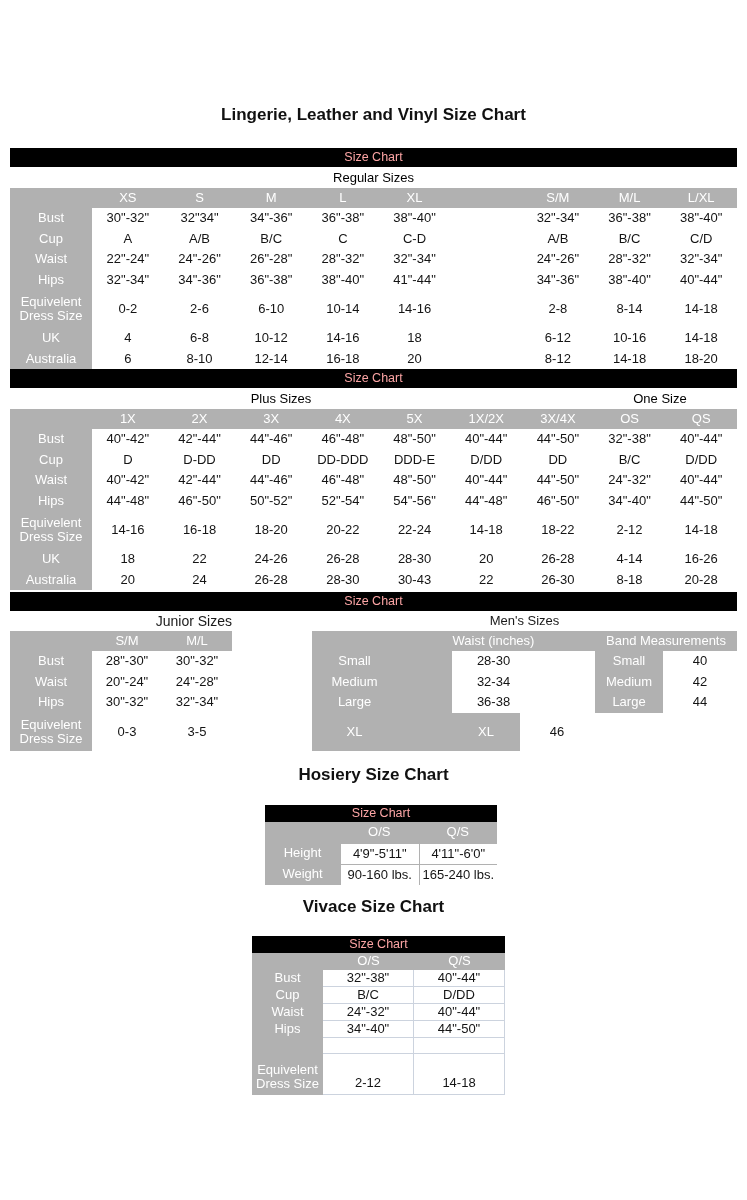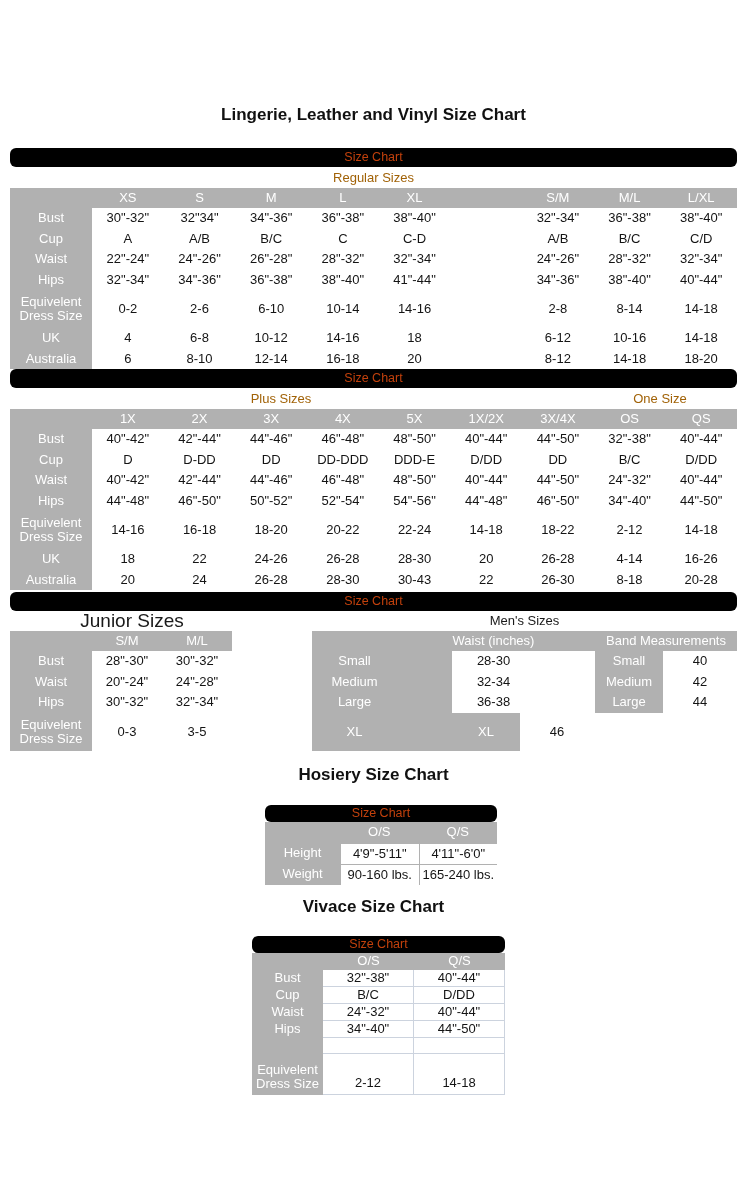--- a/index.html
+++ b/index.html
@@ -9,45 +9,45 @@
     font-family:"Liberation Sans", sans-serif; color:#141414;
   }
   .main-title { padding-top:104px; text-align:center; font-size:17px; font-weight:bold; line-height:21px; color:#111; }
   .small-title { text-align:center; font-size:17px; font-weight:bold; line-height:21px; color:#111; }
 
   .tbl { margin-left:10px; width:727px; }
   #t1 { margin-top:23px; }
   #t2 { margin-top:0; }
   #t3 { margin-top:2px; }
 
-  .bar { height:19px; line-height:19px; background:#000; color:#c2410c; font-size:12.5px; text-align:center;border-radius:6px; }
+  .bar { height:19px; line-height:19px; background:#000; color:#fca5a5; font-size:12.5px; text-align:center; }
   .bar.small { height:17px; line-height:17px; }
 
-  .subt { height:21px; line-height:21px; font-size:13px; text-align:center; color:#a16207; position:relative; }
+  .subt { height:21px; line-height:21px; font-size:13px; text-align:center; color:#000000; position:relative; }
   .sub-plus { position:absolute; left:92px; width:358px; text-align:center; }
   .sub-one  { position:absolute; left:579px; width:142px; text-align:center; }
 
   .trow { display:flex; }
   .c { display:flex; align-items:center; justify-content:center;
        font-size:13px; line-height:14px; text-align:center; color:#141414; }
   .hdr, .lbl { background:#b1b1b1; color:#fff; }
   .val { background:#fff; }
 
   
   .big-grid .trow { height:20.5px; }
   .big-grid .trow.hrow { height:20px; }
   .big-grid .trow.tall { height:38px; }
   .big-grid .lblc { width:82px; flex:none; }
   .big-grid .dc { flex:1; }
 
   
   .row3 { display:flex; justify-content:space-between; width:727px; margin-left:10px; }
   .jr-block { width:222px; }
   .mens-block { width:425px; }
-  .jr-sub { height:20px; line-height:20px; font-size:19px; text-align:center; padding-left:22px; color:#1a1a1a; }
+  .jr-sub { height:20px; line-height:20px; font-size:14px; text-align:right; padding-left:22px; color:#1a1a1a; }
   .mens-sub { height:20px; line-height:20px; font-size:13px; text-align:center; color:#1a1a1a; }
   .jr-grid .trow { height:20.5px; }
   .jr-grid .trow.hrow { height:20px; }
   .jr-grid .trow.tall { height:38px; }
   .jr-grid .lblc { width:82px; flex:none; }
   .jr-grid .dc { flex:1; }
   .mens-grid .trow { height:20.5px; }
   .mens-grid .trow.hrow { height:20px; }
   .mens-grid .trow.tall { height:38px; }
   .mens-grid .m0 { width:140px; flex:none; padding-right:55px; }

